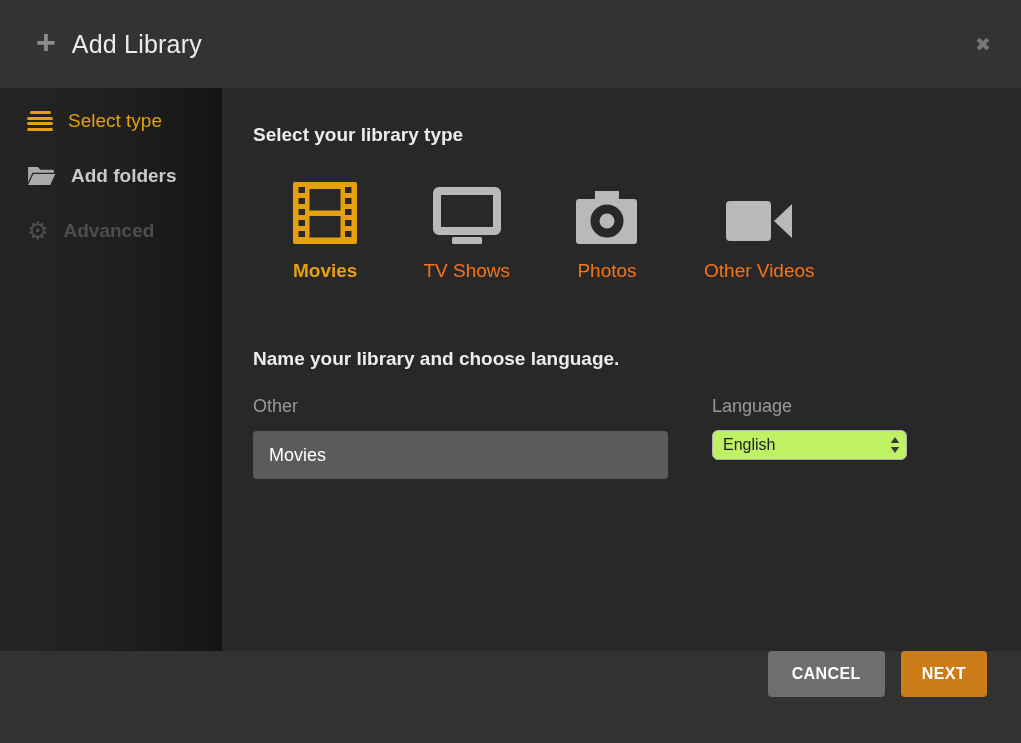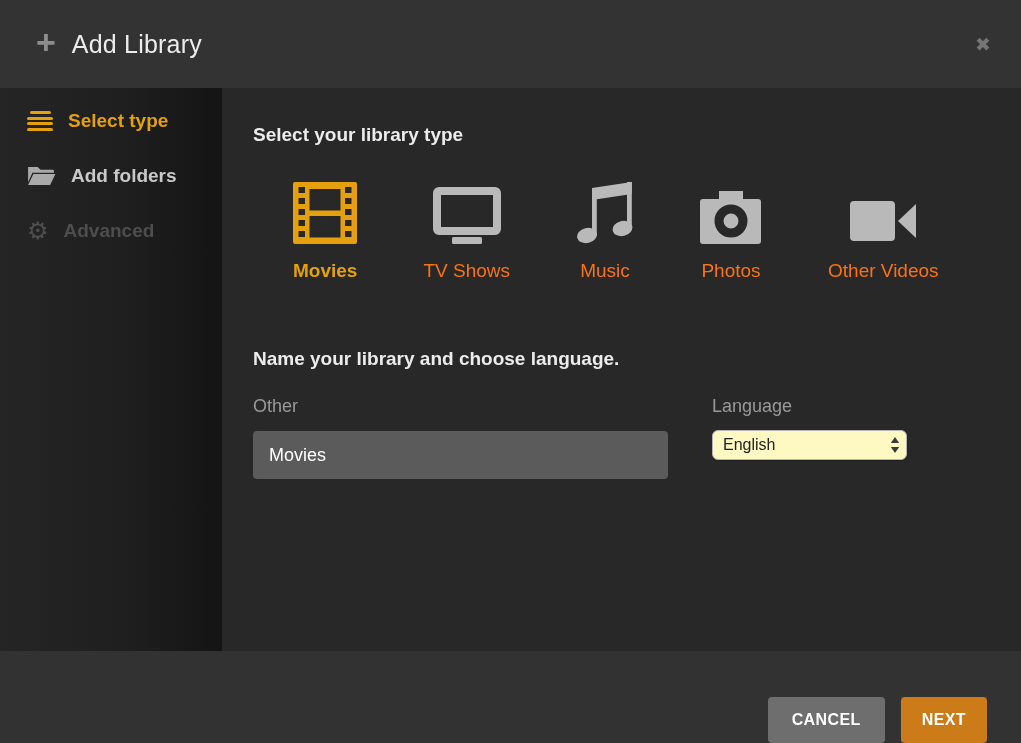--- a/index.html
+++ b/index.html
@@ -36,21 +36,21 @@
   .body{flex:1;display:flex;min-height:0;}
   .sidebar{
     width:222px;flex:0 0 222px;
     background:linear-gradient(to right,#252525 0%,#1f1f1f 55%,#141414 100%);
     padding-top:6px;
   }
   .side-item{
     display:flex;align-items:center;gap:15px;
     padding:16px 27px;font-size:19px;color:#c9c9c9;cursor:pointer;font-weight:bold;
   }
-  .side-item.active{color:var(--accent);font-weight:700;}
+  .side-item.active{color:var(--accent);font-weight:400;}
   .side-item.disabled{color:#4d4d4d;}
   .bars-icon{display:flex;flex-direction:column;gap:2.5px;width:26px;align-items:center;}
   .bars-icon i{display:block;height:3.2px;border-radius:2px;background:var(--accent);width:26px;}
   .bars-icon i:first-child{width:21px;}
   .gear-icon{font-family:"DejaVu Sans",sans-serif;font-size:24px;color:#4f4f4f;line-height:1;}
 
   
   .content{flex:1;padding:36px 0 0 31px;}
   .section-heading{font-size:19px;font-weight:600;color:#ececec;margin:0;}
 
@@ -65,32 +65,32 @@
   .form-row{display:flex;align-items:flex-start;margin-top:26px;}
   .field-label{font-size:18px;color:#999999;}
   .name-field{width:415px;margin-right:44px;}
   .name-input{
     margin-top:14px;width:415px;height:48px;border:none;border-radius:4px;
     background:#5b5b5b;color:#ffffff;font-size:18px;padding:0 16px;
     font-family:inherit;outline:none;display:block;
   }
   .language-field{width:195px;}
   .select-box{
-    margin-top:13px;width:195px;height:30px;background:#fef9c3;
+    margin-top:13px;width:195px;height:30px;background:#bef264;
     border:1px solid #b5b5b5;border-radius:6px;
     display:flex;align-items:center;padding:0 6px 0 10px;cursor:pointer;
     box-shadow:0 1px 1px rgba(0,0,0,.25);
   }
   .select-value{font-size:16px;color:#222222;}
   .stepper{margin-left:auto;display:flex;align-items:center;}
 
   
   .footer{
     height:92px;flex:0 0 92px;background:#323232;
-    display:flex;align-items:flex-end;justify-content:flex-end;
+    display:flex;align-items:flex-start;justify-content:flex-end;
     gap:16px;padding-right:34px;
   }
   .btn{
     border:none;border-radius:4px;color:#ffffff;font-weight:700;
     font-size:16px;letter-spacing:.4px;padding:0 24px;height:46px;
     font-family:inherit;cursor:pointer;
   }
   .btn-cancel{background:var(--cancel);}
   .btn-next{background:var(--next);padding:0 21px;}
 </style>
@@ -163,32 +163,20 @@
         <div class="tile">
           <span class="icon-box">
             <svg width="68" height="57" viewBox="0 0 68 57">
               <rect x="4" y="4" width="60" height="40" rx="2" fill="none" stroke="currentColor" stroke-width="8"></rect>
               <rect x="19" y="50" width="30" height="7" rx="1.5" fill="currentColor"></rect>
             </svg>
           </span>
           <span class="tile-label">TV Shows</span>
         </div>
 
-        <div class="tile">
-          <span class="icon-box">
-            <svg width="58" height="64" viewBox="0 0 58 64" fill="currentColor">
-              <ellipse cx="11" cy="55.5" rx="10" ry="7.5" transform="rotate(-14 11 55.5)"></ellipse>
-              <ellipse cx="46.5" cy="48.5" rx="10" ry="7.5" transform="rotate(-14 46.5 48.5)"></ellipse>
-              <rect x="16" y="8" width="4.8" height="48"></rect>
-              <rect x="51" y="2" width="4.8" height="47"></rect>
-              <polygon points="16,20 55.8,14 55.8,2 16,8"></polygon>
-            </svg>
-          </span>
-          <span class="tile-label">Music</span>
-        </div>
 
         <div class="tile">
           <span class="icon-box">
             <svg width="62" height="53" viewBox="0 0 62 53">
               <path fill="currentColor" d="M19 0 h24 v8 h15 a3 3 0 0 1 3 3 v39 a3 3 0 0 1 -3 3 H3 a3 3 0 0 1 -3 -3 V11 a3 3 0 0 1 3 -3 h16 Z"></path>
               <circle cx="31" cy="30" r="12" fill="none" stroke="#282828" stroke-width="9"></circle>
             </svg>
           </span>
           <span class="tile-label">Photos</span>
         </div>

